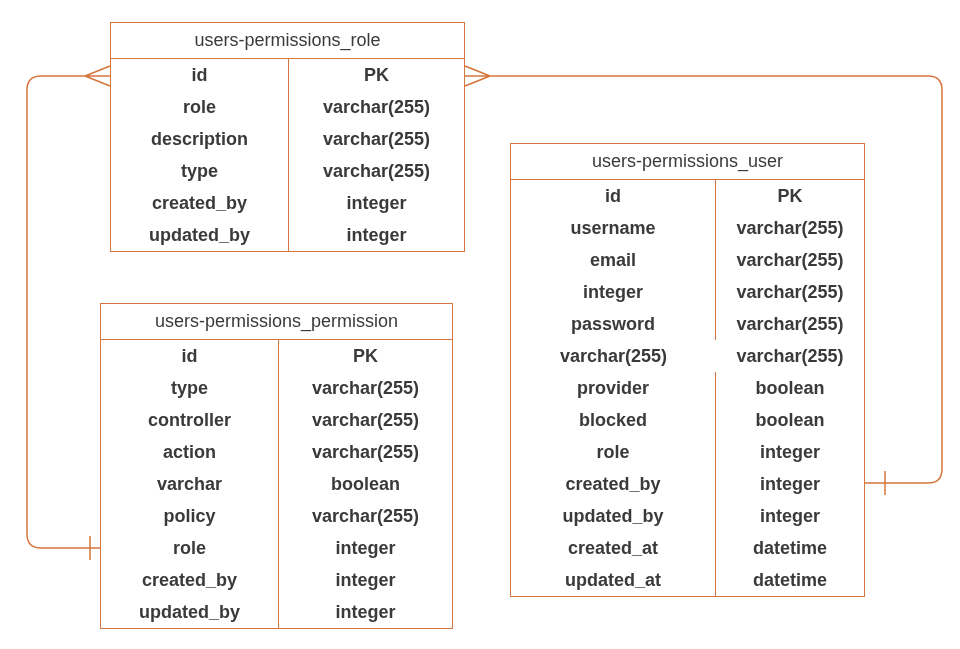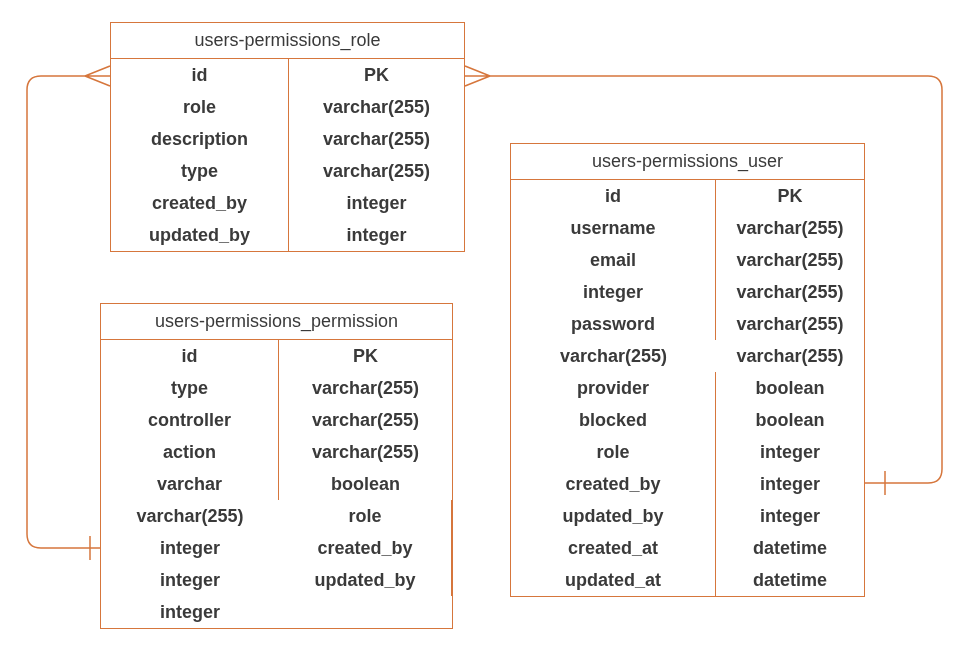--- a/index.html
+++ b/index.html
@@ -94,20 +94,21 @@
       <div class="cell fname">id</div>
       <div class="cell ftype">PK</div>
       <div class="cell fname">type</div>
       <div class="cell ftype">varchar(255)</div>
       <div class="cell fname">controller</div>
       <div class="cell ftype">varchar(255)</div>
       <div class="cell fname">action</div>
       <div class="cell ftype">varchar(255)</div>
       <div class="cell fname">varchar</div>
       <div class="cell ftype">boolean</div>
+      <div class="cell fname">policy</div>
       <div class="cell ftype">varchar(255)</div>
       <div class="cell fname">role</div>
       <div class="cell ftype">integer</div>
       <div class="cell fname">created_by</div>
       <div class="cell ftype">integer</div>
       <div class="cell fname">updated_by</div>
       <div class="cell ftype">integer</div>
     </div>
   </div>
 

